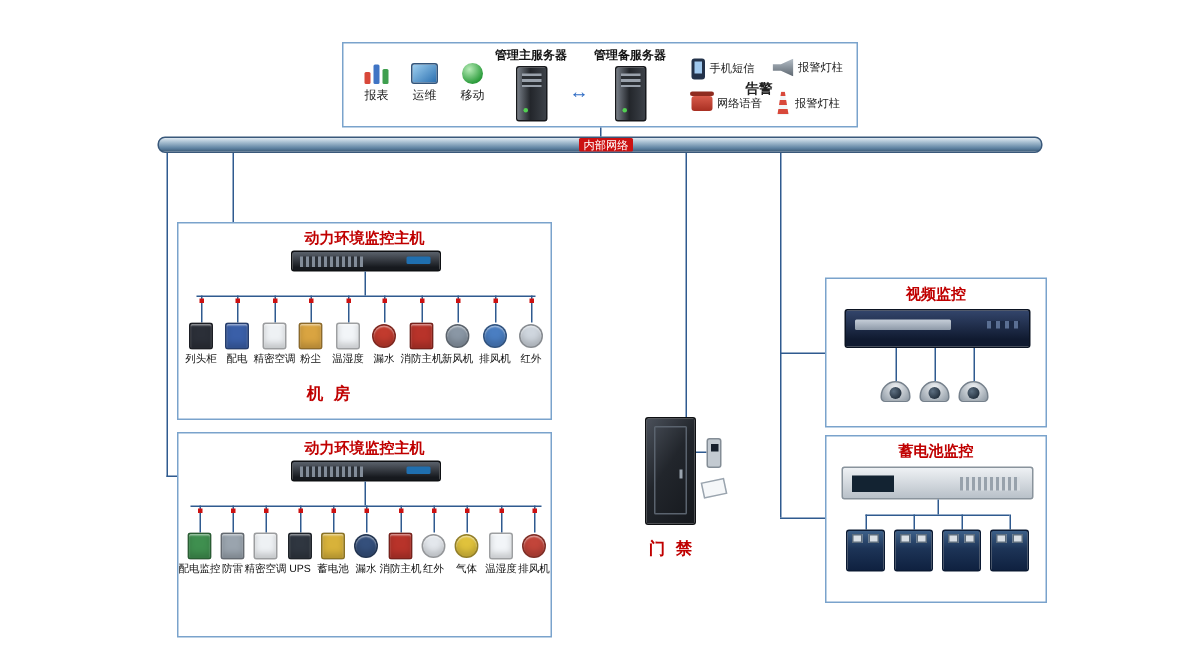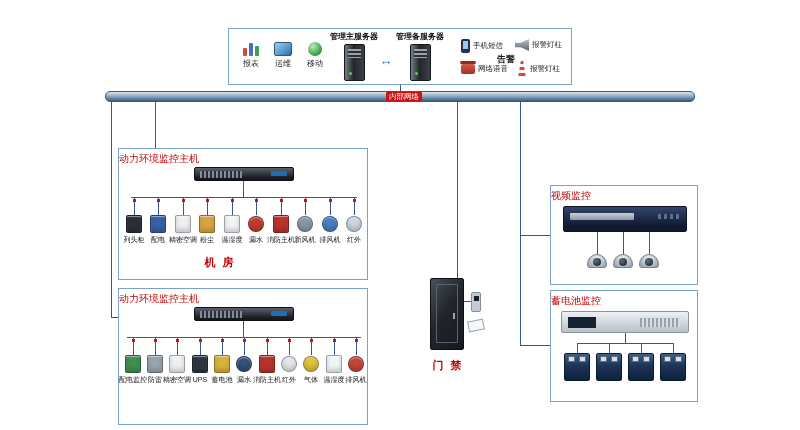--- a/index.html
+++ b/index.html
@@ -37,21 +37,21 @@
   
   .bus{position:absolute;left:105px;top:91px;width:590px;height:11px;border-radius:5px;background:linear-gradient(180deg,#dfe9f1 0%,#a9c0d2 30%,#5f83a2 75%,#3e5d7a 100%);border:1px solid #39587a;box-sizing:border-box}
   .bus-label{position:absolute;left:386px;top:92px;height:9px;line-height:9px;font-size:7.5px;padding:0 3px;background:#cc1111;color:#fff;z-index:3;border-radius:1px}
 
   
   .vl{position:absolute;width:1px;background:#2f5a8f;display:block}
   .hl{position:absolute;height:1px;background:#2f5a8f;display:block}
 
   
   .room-box,.side-box{position:absolute;border:1px solid #7aa3cc;background:#fff;box-sizing:border-box}
-  .room-title{position:absolute;left:0;top:3px;width:100%;font-size:10px;font-weight:normal;color:#c00000}
+  .room-title{position:absolute;left:0;top:3px;width:100%;text-align:center;font-size:10px;font-weight:bold;color:#c00000}
   .rack{position:absolute;width:100px;height:14px;background:linear-gradient(180deg,#5a616b,#16191e 85%);border:1px solid #0e1013;border-radius:2px;box-sizing:border-box}
   .rack::before{content:"";position:absolute;left:5px;top:3px;width:42px;height:7px;background:repeating-linear-gradient(90deg,#828c99 0 2px,#2b3037 2px 4px)}
   .rack::after{content:"";position:absolute;right:6px;top:3px;width:16px;height:5px;background:#1f6fb0;border-radius:1px}
   .dcol{position:absolute;top:48px}
   .dcol .drop{position:absolute;left:0;top:0;width:1px;height:18px;background:#2f5a8f}
   .dcol .tick{position:absolute;left:-1px;top:2px;width:3px;height:3px;background:#cc1111}
   .dev-icon{position:absolute;left:-8px;top:18px;width:16px;height:18px;border:1px solid rgba(0,0,0,.35);border-radius:2px;box-sizing:border-box;background:#ccc;box-shadow:inset 0 1px 1px rgba(255,255,255,.5),inset 0 -3px 4px rgba(0,0,0,.18)}
   .dev-icon.round{border-radius:50%;height:16px;top:19px}
   .dev-label{position:absolute;left:-14px;top:39px;width:28px;text-align:center;font-size:7px;line-height:7.5px;color:#111}
   .red-label{position:absolute;color:#c00000;font-weight:bold;font-size:11px;text-align:center;word-spacing:4px;white-space:nowrap}

